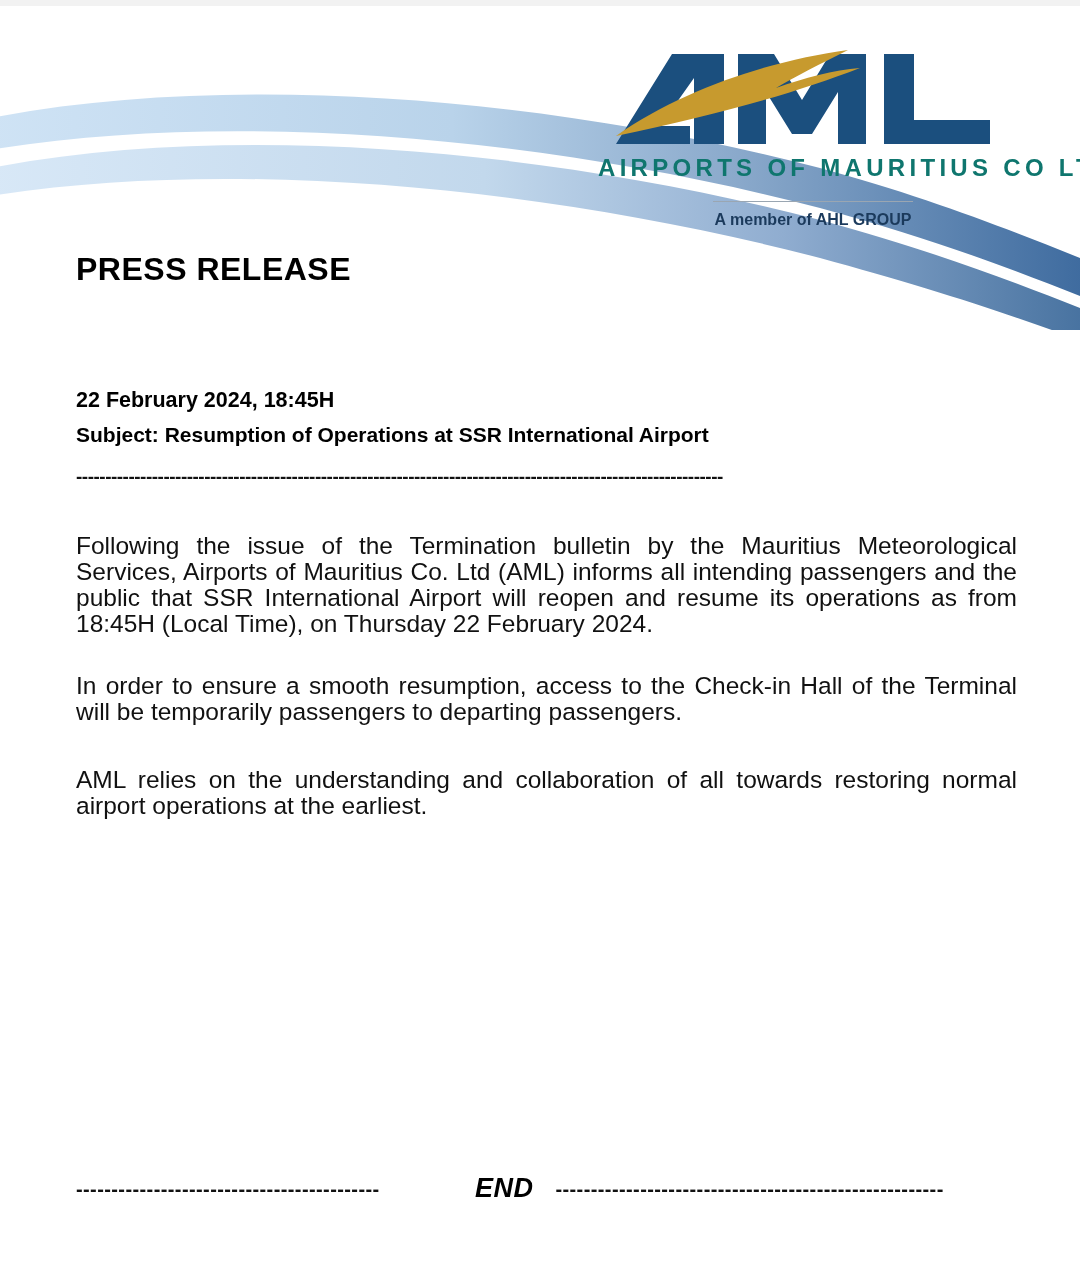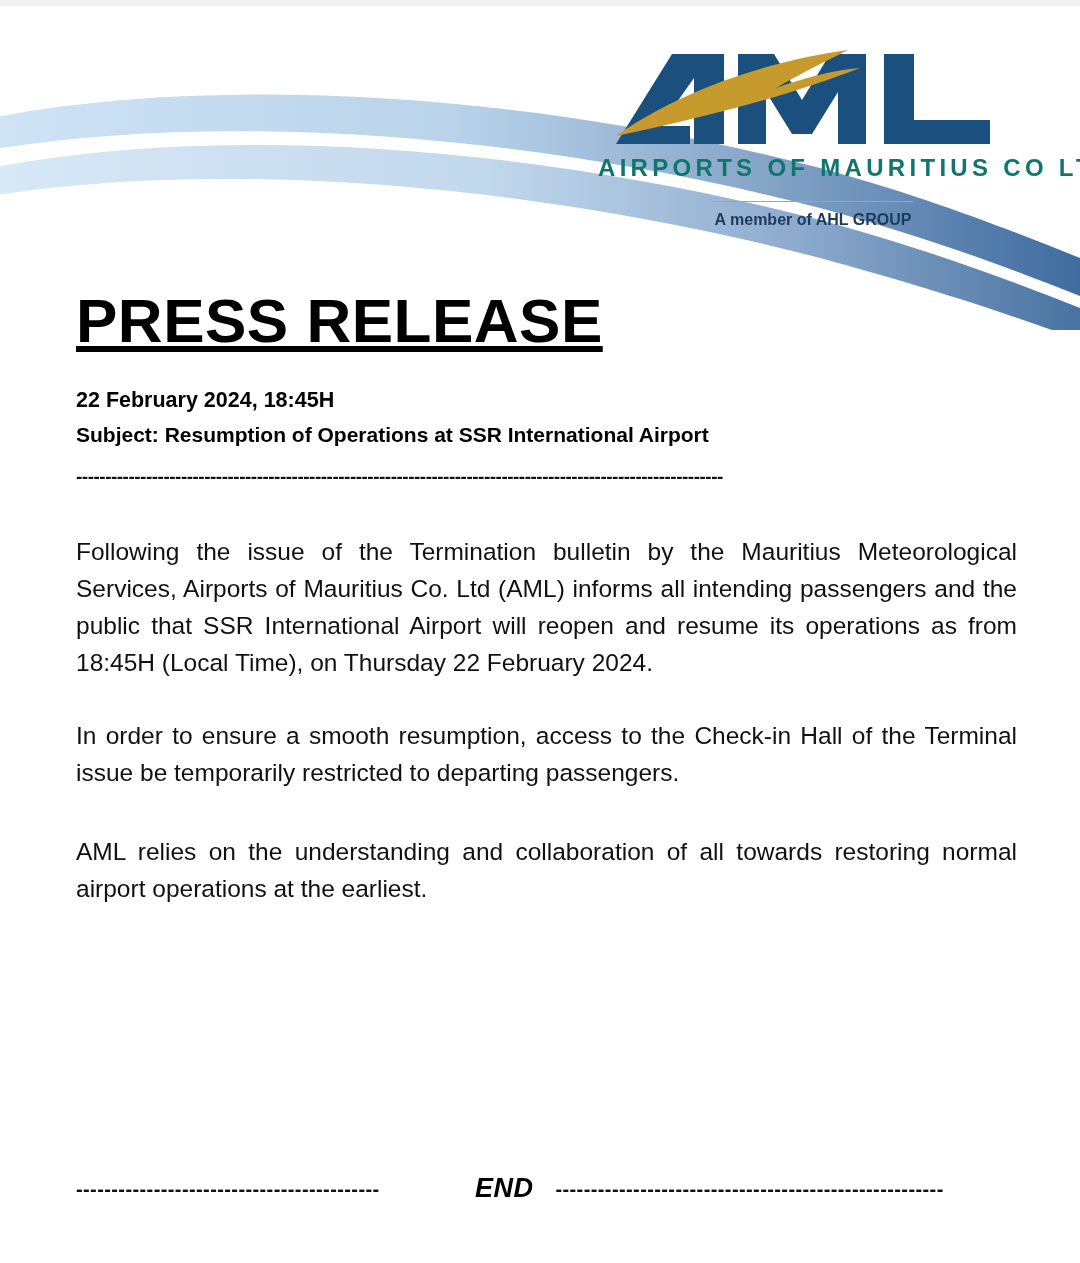--- a/index.html
+++ b/index.html
@@ -76,27 +76,26 @@
 
   
   .doc {
     position: absolute;
     top: 0; left: 0;
     width: 1080px;
     z-index: 2;
   }
   .page-title {
     position: absolute;
-    top: 248px;
-    left: 76px;
-    font-size: 62px;
+    top: 232px;
+    left: 76px;
+    font-size: 32px;
     font-weight: bold;
     letter-spacing: 0.5px;
     line-height: 1;
-    text-decoration: underline;
   }
   .date-line {
     position: absolute;
     top: 340px;
     left: 76px;
     font-size: 21.5px;
     font-weight: bold;
     margin-top: 48px;
   }
   .subject-line {
@@ -124,21 +123,21 @@
 
   .body-copy {
     position: absolute;
     top: 533px;
     left: 76px;
     width: 941px;
   }
   .para {
     text-align: justify;
     font-size: 24.5px;
-    line-height: 37px;
+    line-height: 26px;
     margin: 0 0 36px 0;
     color: #111;
   }
   .para:last-child { margin-bottom: 0; margin-top: 42px; }
 
   
   .end-row {
     position: absolute;
     top: 1173px;
     left: 76px;
@@ -221,21 +220,21 @@
   <h1 class="page-title">PRESS RELEASE</h1>
 
   <div class="date-line">22 February 2024, 18:45H</div>
 
   <div class="subject-line">Subject: Resumption of Operations at SSR International Airport</div>
 
   <div class="rule-dashed">---------------------------------------------------------------------------------------------------------------</div>
 
   <div class="body-copy">
     <p class="para">Following the issue of the Termination bulletin by the Mauritius Meteorological Services, Airports of Mauritius Co. Ltd (AML) informs all intending passengers and the public that SSR International Airport will reopen and resume its operations as from 18:45H (Local Time), on Thursday 22 February 2024.</p>
-    <p class="para">In order to ensure a smooth resumption, access to the Check-in Hall of the Terminal issue be temporarily restricted to departing passengers.</p>
+    <p class="para">In order to ensure a smooth resumption, access to the Check-in Hall of the Terminal will be temporarily passengers to departing passengers.</p>
     <p class="para">AML relies on the understanding and collaboration of all towards restoring normal airport operations at the earliest.</p>
   </div>
 
   <div class="end-row">
     <span class="end-dash left">-------------------------------------------</span>
     <span class="end-label">END</span>
     <span class="end-dash right">-------------------------------------------------------</span>
   </div>
 
 </div>

